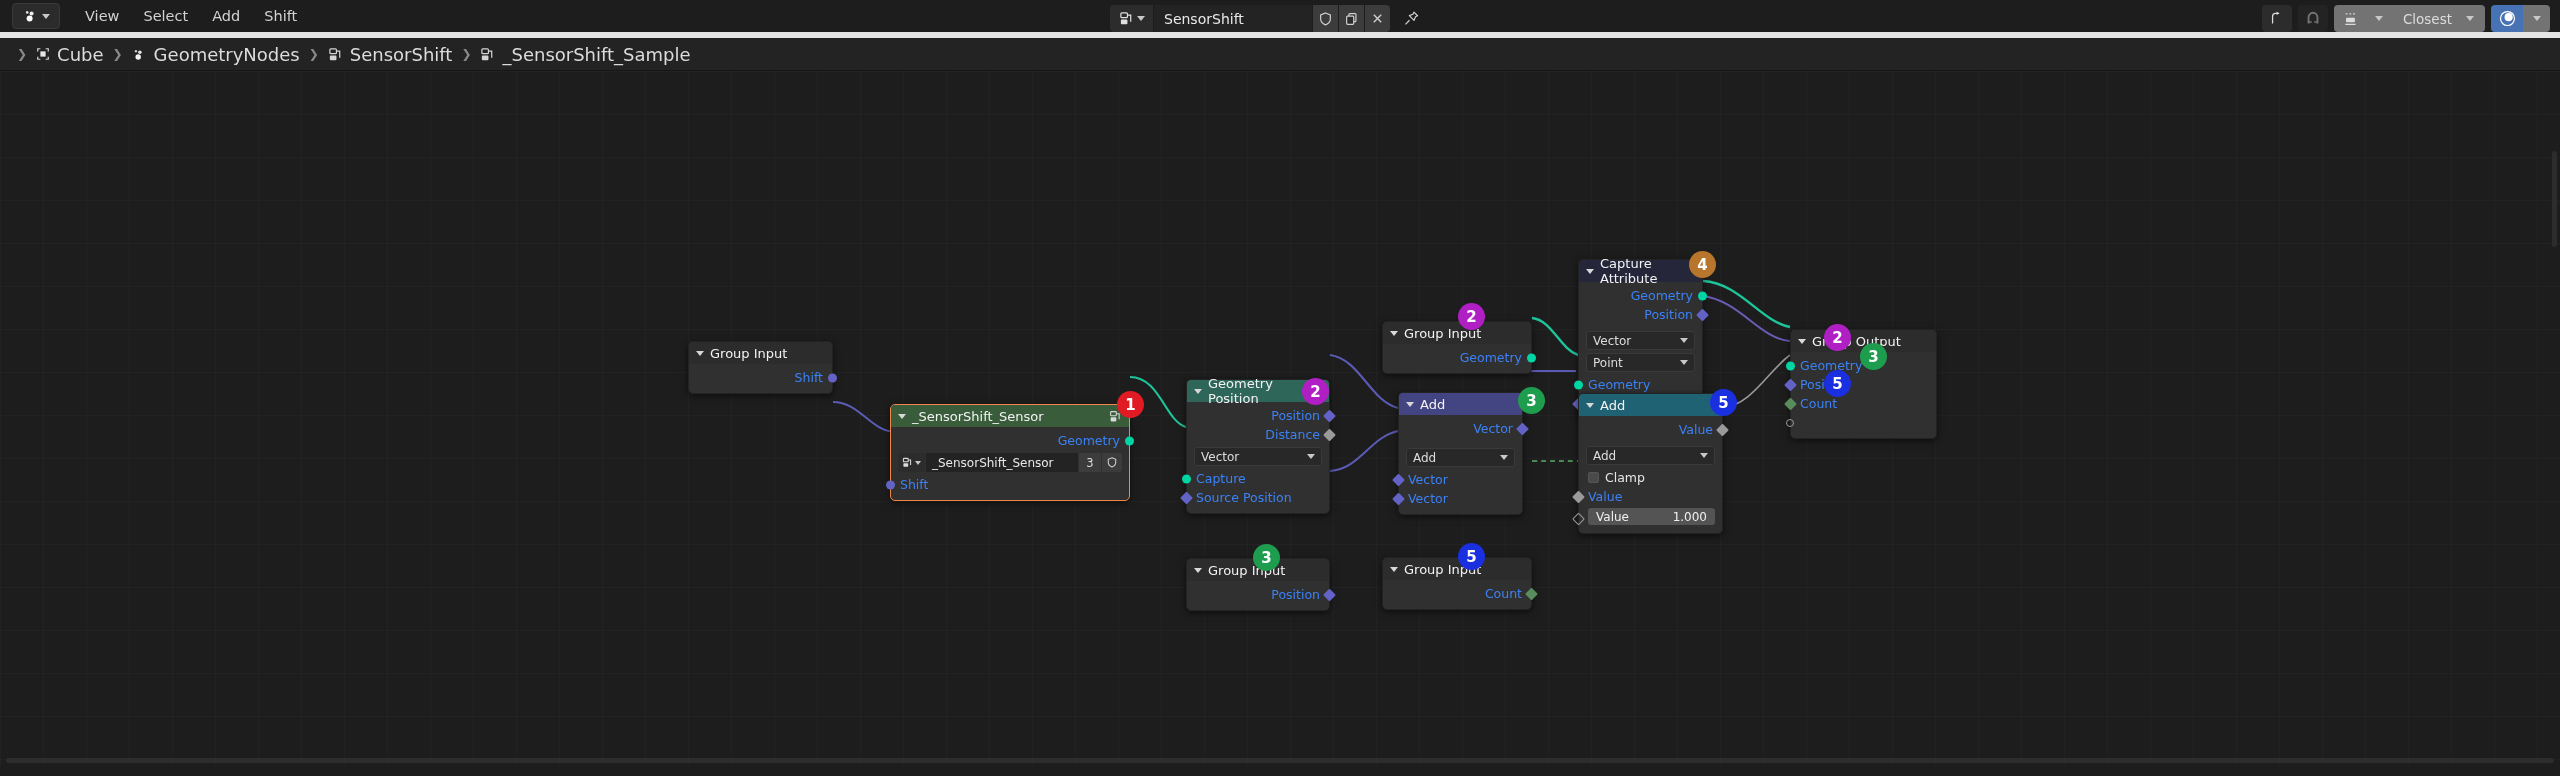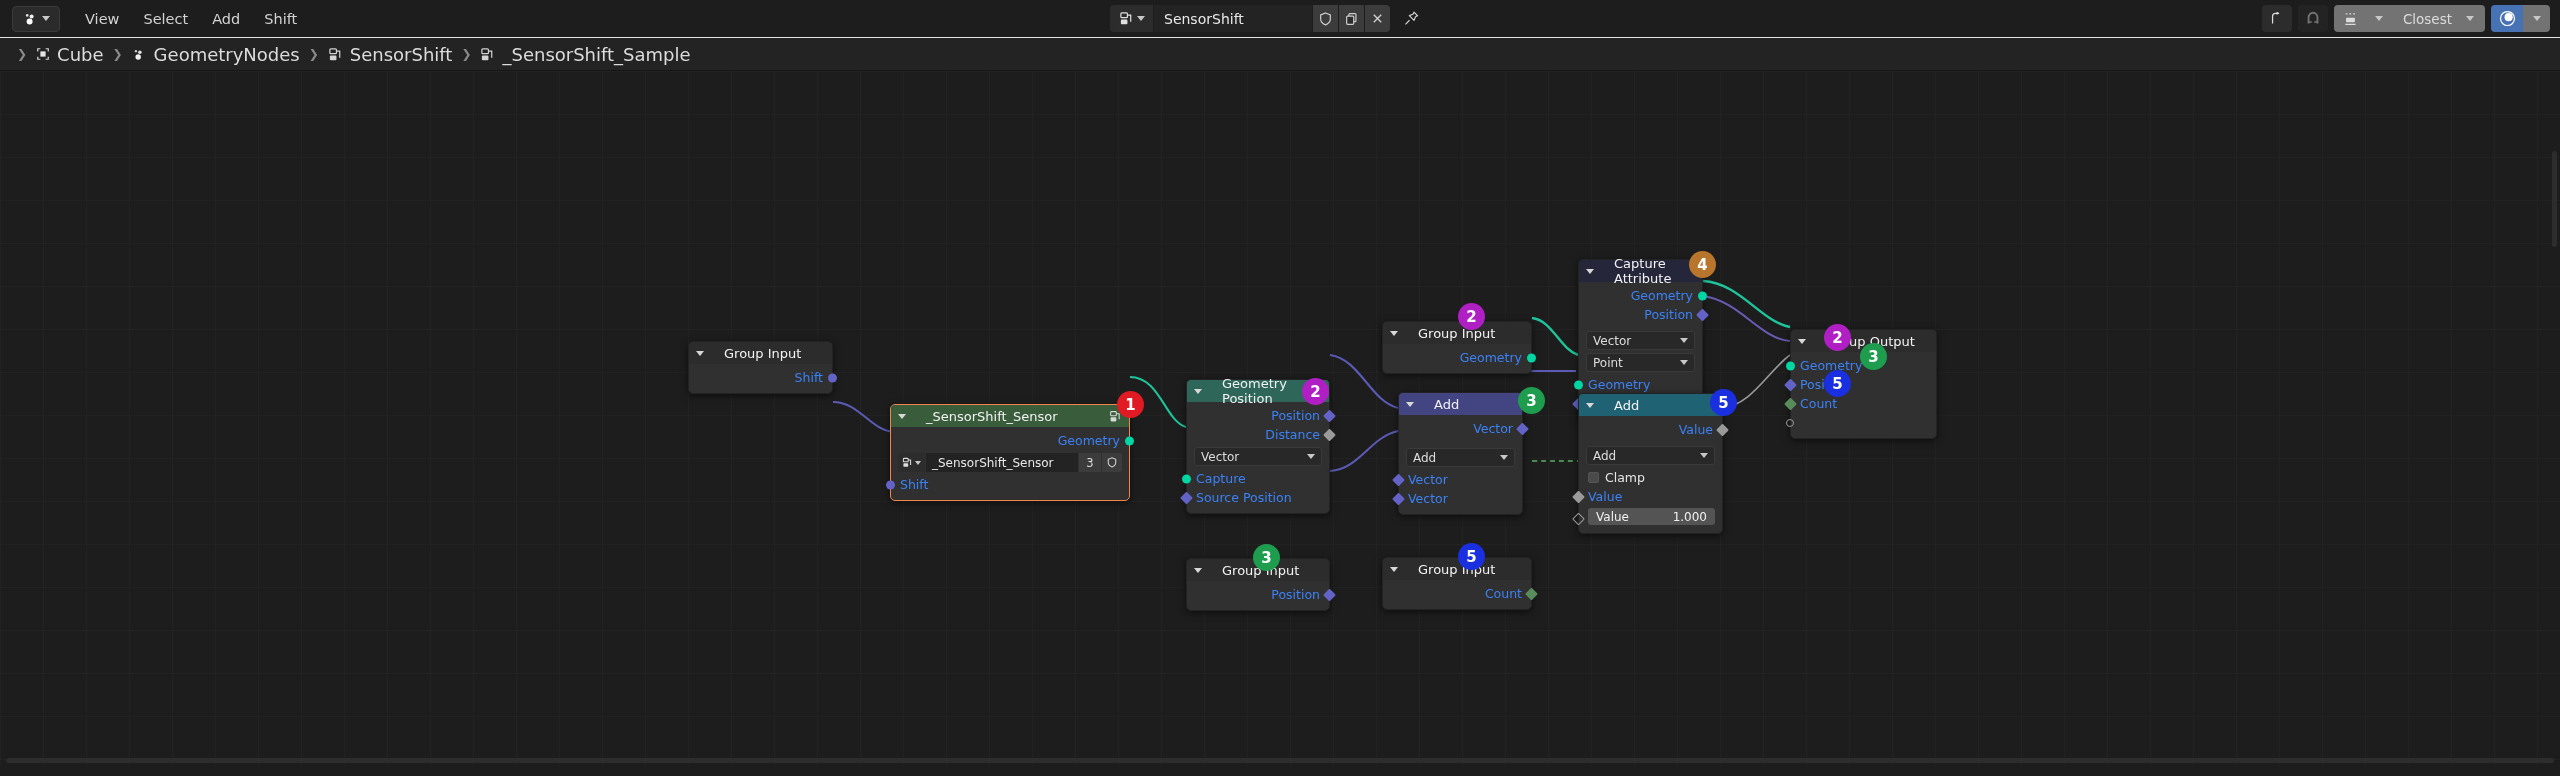--- a/index.html
+++ b/index.html
@@ -7,21 +7,21 @@
     width:2560px; height:776px; overflow:hidden;
     background:#1d1d1d;
     font-family:"DejaVu Sans", sans-serif;
     color:#e5e5e5;
     -webkit-font-smoothing:antialiased;
   }
   
   .header{
     position:absolute; left:0; top:0; width:2560px; height:38px;
     background:#1d1d1d; display:flex; align-items:center;
-    border-bottom:1px solid #e5e5e5;
+    border-bottom:6px solid #e5e5e5;
   }
   .editor-type-btn{
     margin-left:12px; width:48px; height:26px; border-radius:4px;
     background:#2b2b2b; border:1px solid #3a3a3a;
     display:flex; align-items:center; justify-content:center; gap:3px;
     cursor:pointer;
   }
   .menu-item{
     padding:3px 11px; font-size:14.5px; color:#d2d2d2; cursor:pointer;
     border-radius:3px;
@@ -93,21 +93,21 @@
   .node{
     position:absolute; border-radius:5px;
     background:#303030;
     box-shadow:0 2px 7px rgba(0,0,0,.55);
     border:1px solid #232323;
     font-size:13px;
   }
   .node.sel{ border:1px solid #f0864a; }
   .node-hdr{
     height:22px; border-radius:4px 4px 0 0; display:flex; align-items:center;
-    padding:0 7px; gap:20px; font-size:13px; color:#f2f2f2;
+    padding:0 7px; gap:6px; font-size:13px; color:#f2f2f2;
     cursor:move; position:relative;
   }
   .hdr-caret{ width:0;height:0;border-left:4px solid transparent;border-right:4px solid transparent;border-top:5px solid #d8d8d8; flex:none;}
   .node-body{ padding:4px 0 6px; position:relative; }
   .row{ height:19px; display:flex; align-items:center; position:relative; font-size:12.5px; color:#3b82f6;}
   .row.out{ justify-content:flex-end; padding-right:9px; }
   .row.in{ justify-content:flex-start; padding-left:9px; }
   .sock{
     position:absolute; width:9px; height:9px; top:50%;
     transform:translateY(-50%);

